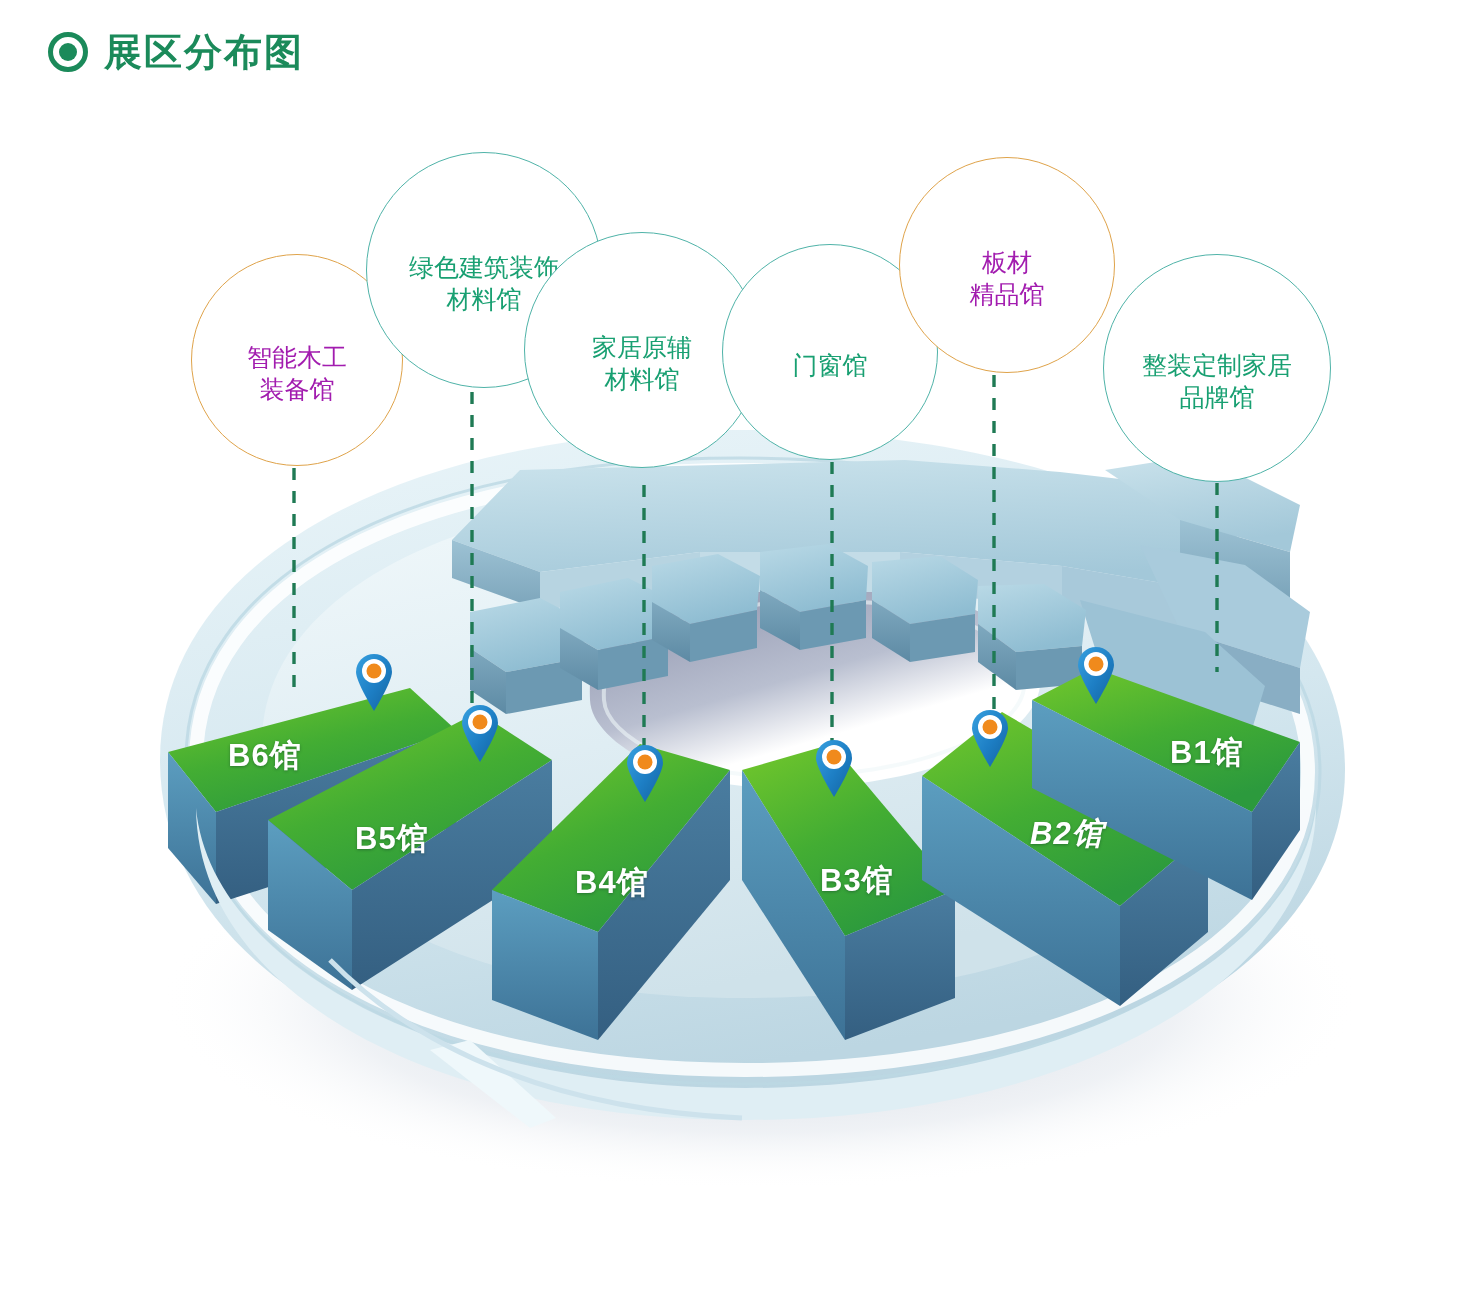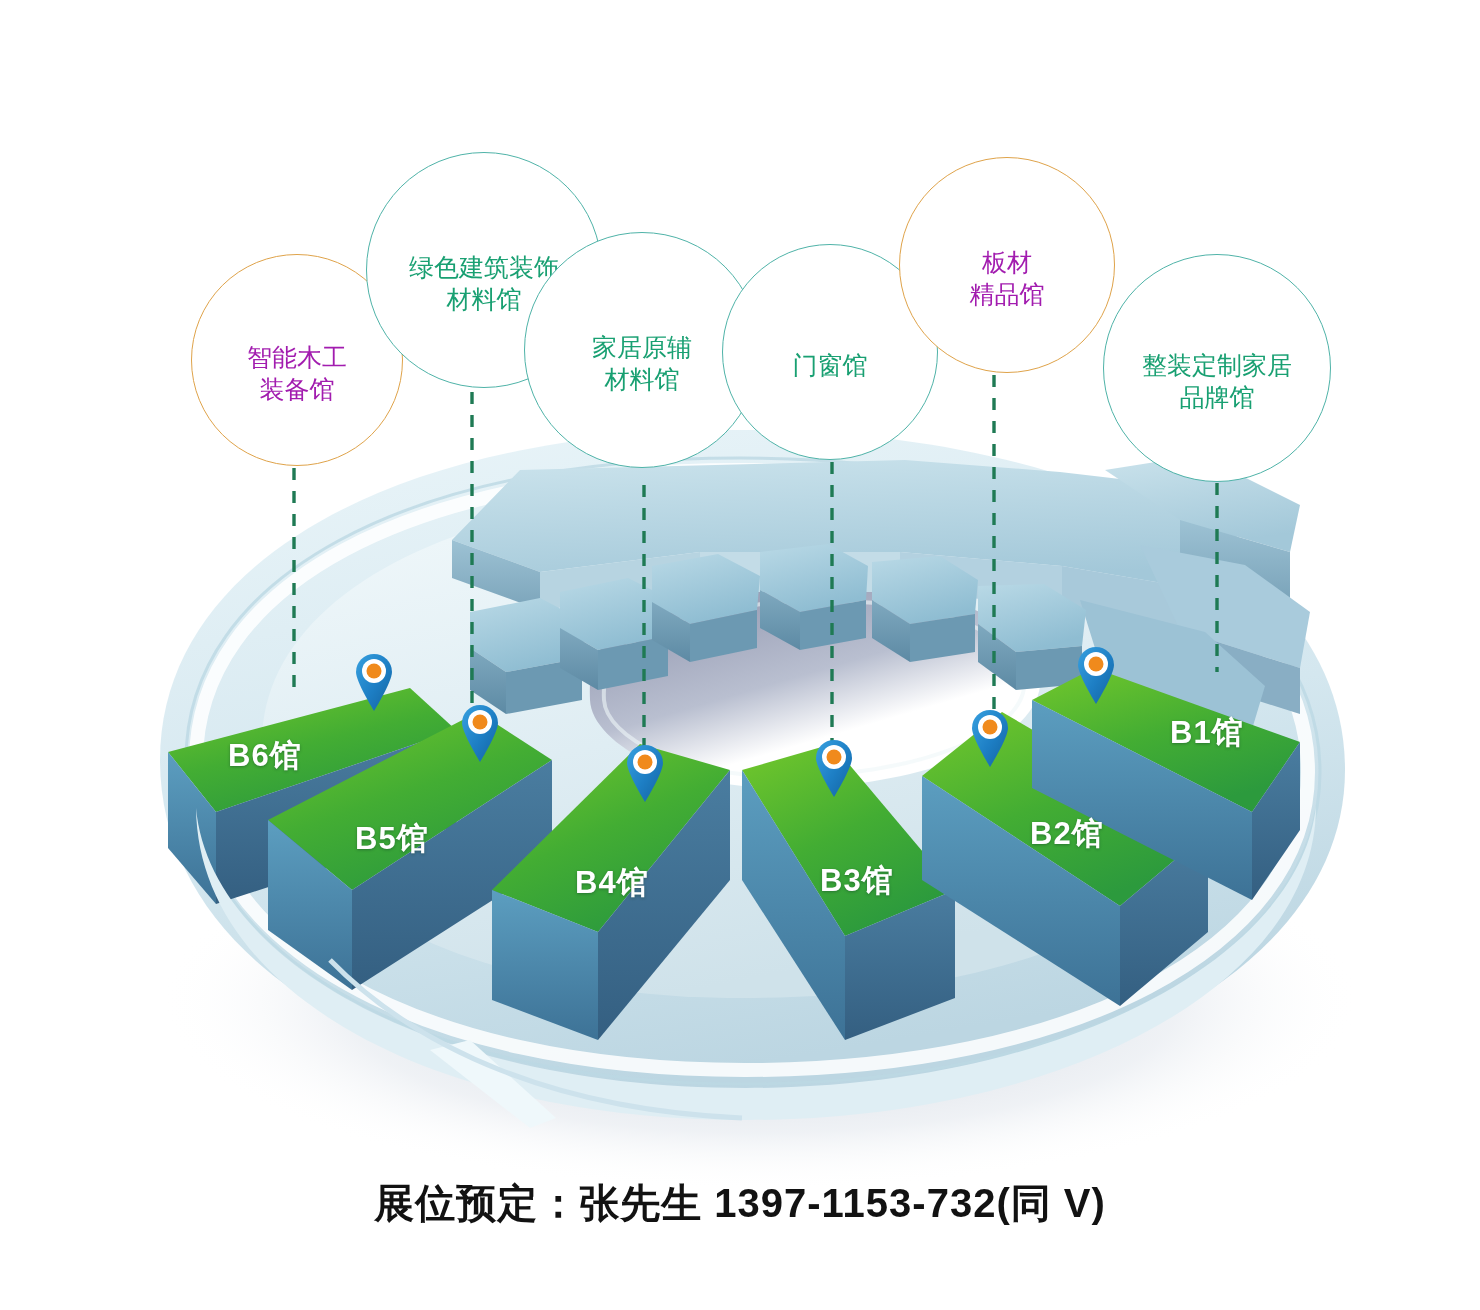--- a/index.html
+++ b/index.html
@@ -42,20 +42,26 @@
 
   
   .footer{position:absolute;left:0;top:1176px;width:1480px;text-align:center;
           font-size:40px;font-weight:bold;color:#121212;letter-spacing:1px;}
 </style>
 </head>
 <body>
 
 <div id="root">
 
+  <div class="header">
+    <span class="bullet-icon">
+        <i></i>
+      </span>
+    <span class="page-title">展区分布图</span>
+  </div>
 
   <div class="stage">
     <svg width="1480" height="1310" viewBox="0 0 1480 1310">
       <defs>
         <linearGradient id="gGround" x1="0" y1="0" x2="0.4" y2="1">
           <stop offset="0%" stop-color="#f2f9fb"></stop>
           <stop offset="55%" stop-color="#dfedf3"></stop>
           <stop offset="100%" stop-color="#cfe2ea"></stop>
         </linearGradient>
         <linearGradient id="gRing" x1="0" y1="0" x2="0.3" y2="1">
@@ -287,19 +293,18 @@
       <circle cx="22" cy="19" r="12" fill="#ffffff"></circle>
         <circle cx="22" cy="19" r="7.5" fill="#f08a1c"></circle>
     </svg>
   </div>
 
   <div>
     <div class="hall-label" style="left:228px;top:735px;">B6馆</div>
     <div class="hall-label" style="left:355px;top:818px;">B5馆</div>
     <div class="hall-label" style="left:575px;top:862px;">B4馆</div>
     <div class="hall-label" style="left:820px;top:860px;">B3馆</div>
-    <div class="hall-label" style="left:1030px;top:813px;">B2馆</div>
-    <div class="hall-label" style="left:1170px;top:712px;">B1馆</div>
-  </div>
-
-  <div class="footer">展位预定：张先生  1397-1153-732(同 V)</div>
+    <div class="hall-label" style="left:1030px;top:813px;font-style:italic;">B2馆</div>
+    <div class="hall-label" style="left:1170px;top:732px;">B1馆</div>
+  </div>
+
 
 </div>
 
 </body></html>

